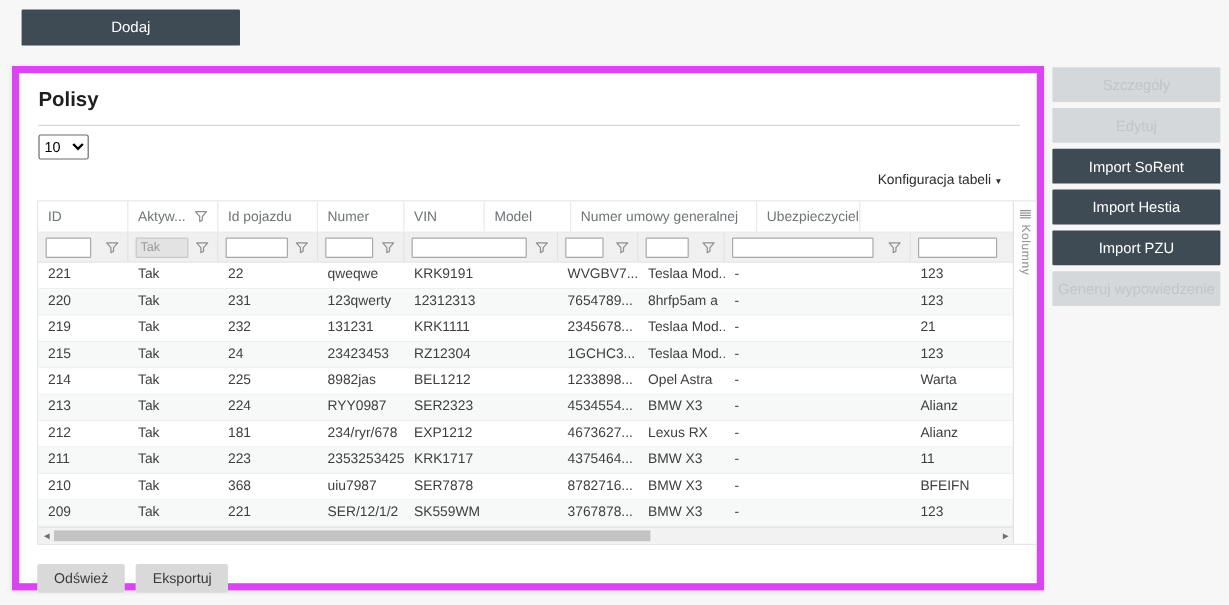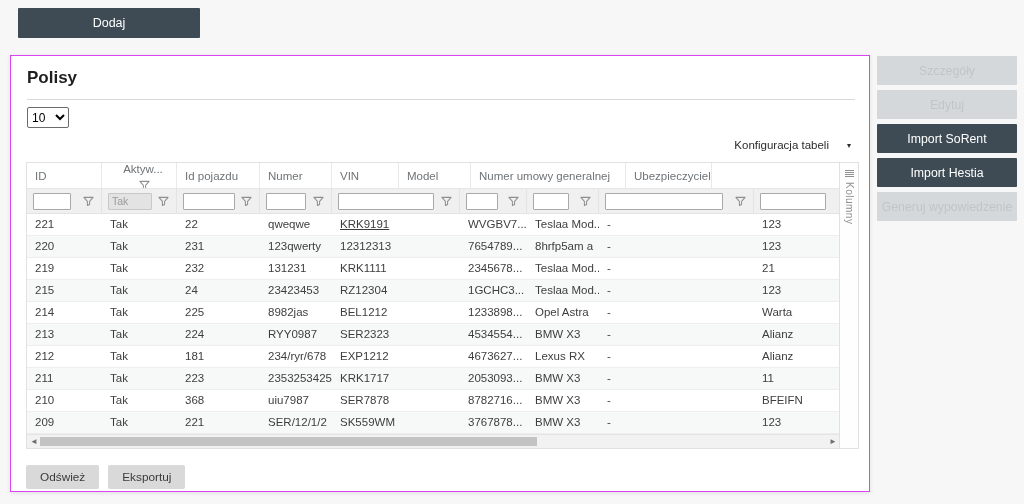--- a/index.html
+++ b/index.html
@@ -14,32 +14,32 @@
   
   .btn-dodaj {
     position:absolute; left:18px; top:8px; width:182px; height:30px;
     background:#3e4b54; color:#fff; border:none; border-radius:1px;
     font-size:12.5px; font-family:inherit; cursor:pointer;
   }
 
   
   .panel {
     position:absolute; left:10px; top:55px; width:860px; height:437px;
-    background:#fff; border:1px solid #d946ef;
+    background:#fff; border:6px solid #d946ef;
     box-shadow:0 1px 4px rgba(0,0,0,0.10);
   }
   .title { position:absolute; left:16px; top:12px; font-size:17px; font-weight:bold; color:#1e1e1e; }
   .title-rule { position:absolute; left:16px; right:14px; top:43px; border-top:1px solid #d8d8d8; }
   .page-size {
     position:absolute; left:16px; top:51px; width:42px; height:21px;
     font-size:12px; font-family:inherit; border:1px solid #6b6b6b; border-radius:2px; background:#fff;
   }
   .config {
-    position:absolute; right:18px; top:83px; font-size:11.5px; color:#2c2c2c;
-    cursor:pointer; display:flex; align-items:center; gap:18px;justify-content:space-between;
+    position:absolute; right:30px; top:83px; font-size:11.5px; color:#2c2c2c;
+    cursor:pointer; display:flex; align-items:center; gap:4px;justify-content:space-between;
   }
   .config .caret { font-size:8px; color:#2c2c2c; }
 
   
   .table {
     position:absolute; left:15px; top:106px; width:833px; height:287px;
     border:1px solid #e1e1e1; background:#fff;
   }
   .table-inner { width:813px; }
   .thead { display:flex; height:26px; background:#fff; border-bottom:1px solid #e6e6e6; }
@@ -123,21 +123,21 @@
     <span>Konfiguracja tabeli</span>
     <span class="caret">▾</span>
   </div>
 
   <div class="table">
     <div class="table-inner">
       <div class="thead" id="thead">
           <div class="th" style="width: 75px;">
             <span>ID</span>
           </div>
-          <div class="th" style="width: 75px; flex-direction: column;">
+          <div class="th" style="width: 75px;">
             <span>Aktyw...</span>
             <span class="funnel">
               <svg width="11" height="11" viewBox="0 0 12 12">
                 <path d="M1 1.5h10L7.2 5.9v3.3L4.8 10.4V5.9z" fill="none" stroke="#8f8f8f" stroke-width="1.1" stroke-linejoin="round"></path>
               </svg>
             </span>
           </div>
           <div class="th" style="width: 83px;">
             <span>Id pojazdu</span>
           </div>
@@ -225,21 +225,21 @@
           <div class="tf" style="width: 86px;">
             <input class="f-input" style="width: 66px;">
           </div>
         </div>
       <div id="tbody">
           <div class="tr">
             <div class="td" style="width: 75px;">221</div>
             <div class="td" style="width: 75px;">Tak</div>
             <div class="td" style="width: 83px;">22</div>
             <div class="td" style="width: 72px;">qweqwe</div>
-            <div class="td" style="width: 128px; text-decoration: underline;">KRK9191</div>
+            <div class="td" style="width: 128px;">KRK9191</div>
             <div class="td" style="width: 67px;">WVGBV7...</div>
             <div class="td" style="width: 72px;">Teslaa Mod...</div>
             <div class="td" style="width: 155px;">-</div>
             <div class="td" style="width: 86px;">123</div>
           </div>
           <div class="tr alt">
             <div class="td" style="width: 75px;">220</div>
             <div class="td" style="width: 75px;">Tak</div>
             <div class="td" style="width: 83px;">231</div>
             <div class="td" style="width: 72px;">123qwerty</div>
@@ -303,21 +303,21 @@
             <div class="td" style="width: 72px;">Lexus RX</div>
             <div class="td" style="width: 155px;">-</div>
             <div class="td" style="width: 86px;">Alianz</div>
           </div>
           <div class="tr alt">
             <div class="td" style="width: 75px;">211</div>
             <div class="td" style="width: 75px;">Tak</div>
             <div class="td" style="width: 83px;">223</div>
             <div class="td" style="width: 72px;">2353253425</div>
             <div class="td" style="width: 128px;">KRK1717</div>
-            <div class="td" style="width: 67px;">2053093...</div>
+            <div class="td" style="width: 67px;">4375464...</div>
             <div class="td" style="width: 72px;">BMW X3</div>
             <div class="td" style="width: 155px;">-</div>
             <div class="td" style="width: 86px;">11</div>
           </div>
           <div class="tr">
             <div class="td" style="width: 75px;">210</div>
             <div class="td" style="width: 75px;">Tak</div>
             <div class="td" style="width: 83px;">368</div>
             <div class="td" style="width: 72px;">uiu7987</div>
             <div class="td" style="width: 128px;">SER7878</div>
@@ -360,14 +360,15 @@
     <button>Odśwież</button>
     <button>Eksportuj</button>
   </div>
 </div>
 
 <div class="actions" id="actions">
     <button class="action-btn disabled" disabled="">Szczegóły</button>
     <button class="action-btn disabled" disabled="">Edytuj</button>
     <button class="action-btn dark">Import SoRent</button>
     <button class="action-btn dark">Import Hestia</button>
+    <button class="action-btn dark">Import PZU</button>
     <button class="action-btn disabled" disabled="">Generuj wypowiedzenie</button>
   </div>
 
 </body></html>

